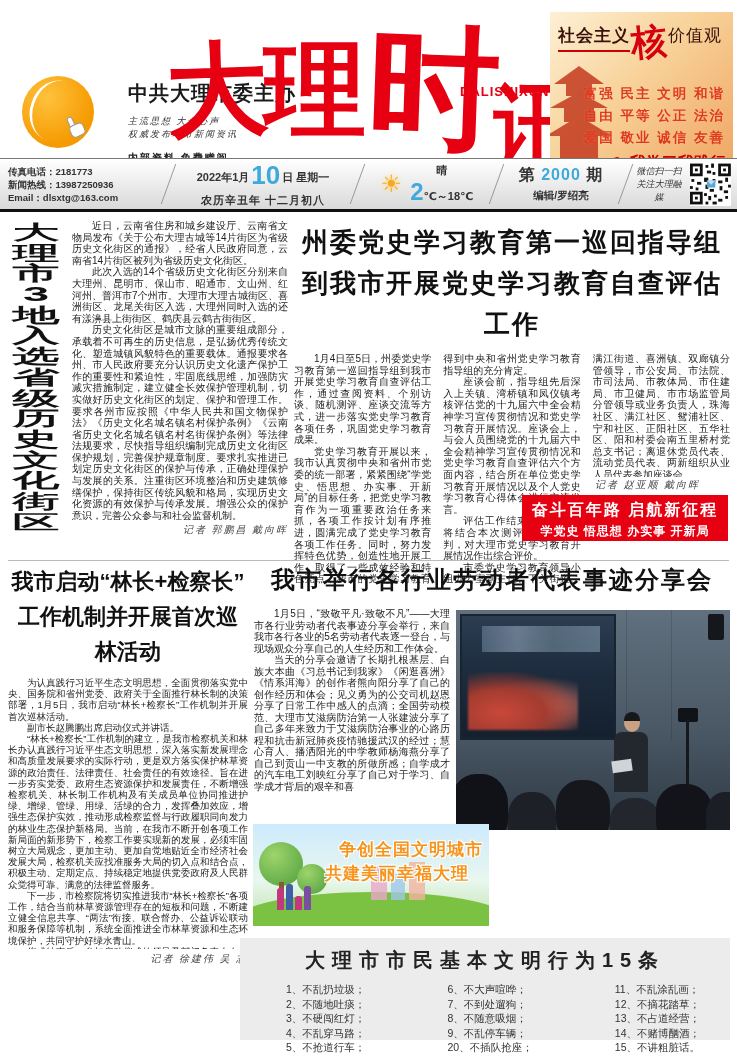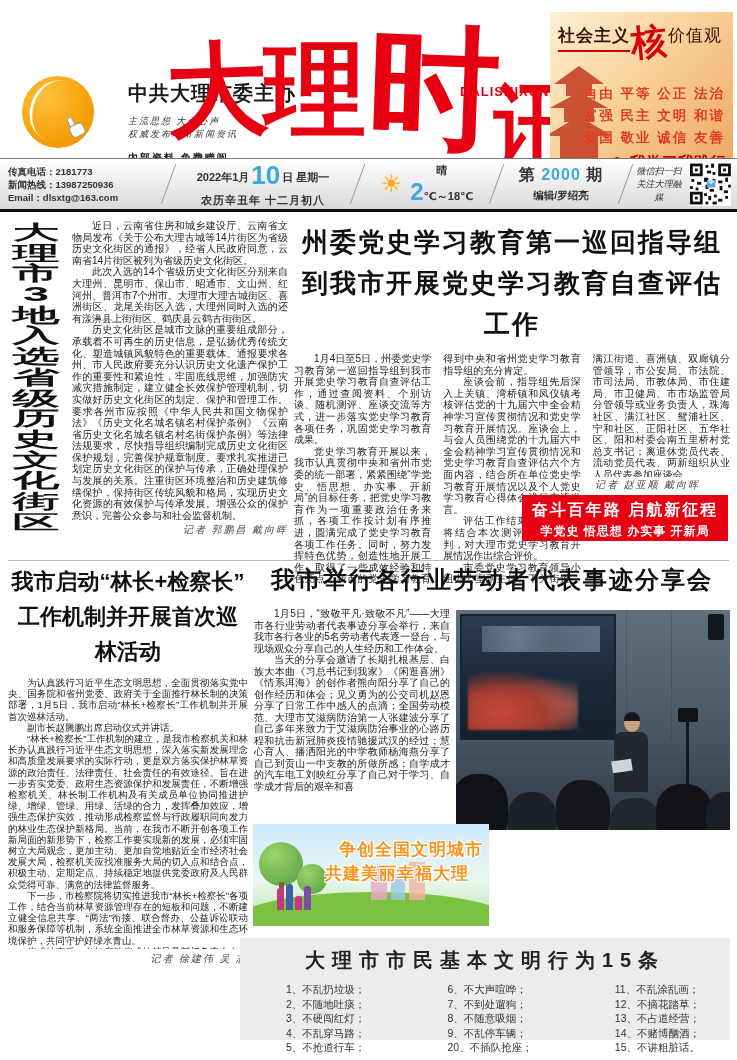--- a/index.html
+++ b/index.html
@@ -178,22 +178,22 @@
           <polygon points="2,86 68,86 35,66"></polygon>
           <rect x="16" y="86" width="38" height="24"></rect>
         </g>
       </svg>
       <div class="values-head">
         <span class="vh-pre">社会主义</span>
         <span class="vh-core">核</span>
         <span class="vh-post">价值观</span>
       </div>
       <div class="values-lines">
+        <div>富强 民主 文明 和谐</div>
         <div>自由 平等 公正 法治</div>
-        <div>富强 民主 文明 和谐</div>
         <div>爱国 敬业 诚信 友善</div>
       </div>
       <div class="values-sign">
         <span class="emblem">☭</span><span class="callig">我学习我践行</span>
       </div>
     </div>
   </div>
 
   <div class="infobar">
     <div class="cell cell-contact">

